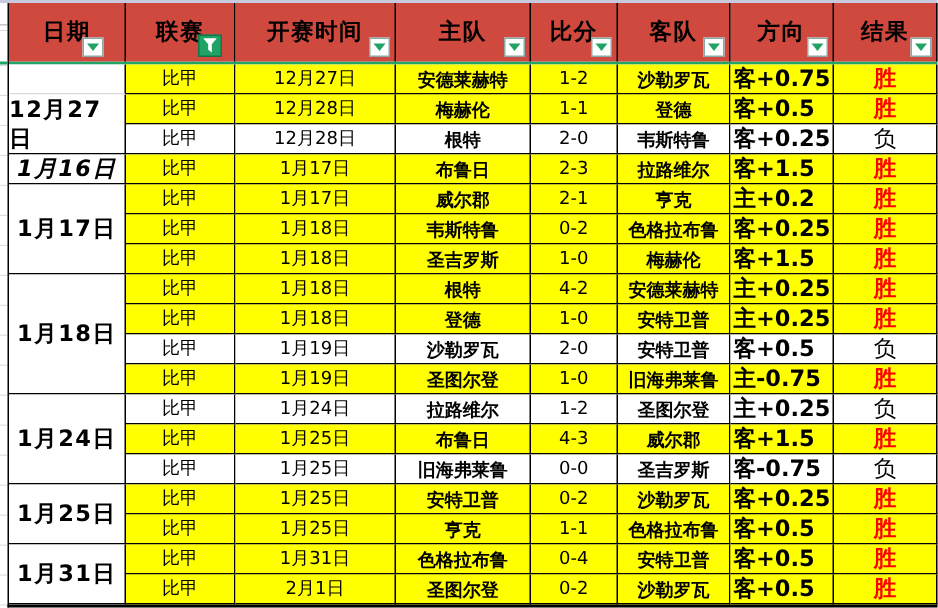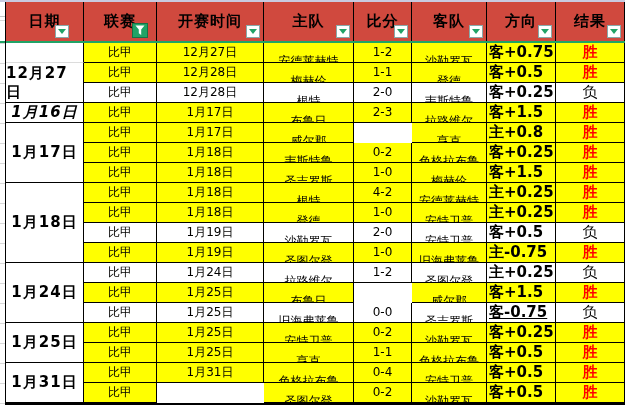--- a/index.html
+++ b/index.html
@@ -37,21 +37,21 @@
   .filter-btn .tri{
     width:0;height:0;border-left:4px solid transparent;border-right:4px solid transparent;
     border-top:5px solid #21a366;
   }
   .filter-btn.funnel{background:#21a366;border-color:#157347;right:8px;width:16px;height:15px;}
   .th.th-date .filter-btn{right:14px;}
   .cell{
     box-sizing:border-box;border-right:1px solid #000;border-bottom:1px solid #000;
     font-size:12px;color:#000;text-align:center;overflow:hidden;line-height:18px;
   }
-  .cell.teamcell{line-height:16px;padding-top:10px;}
+  .cell.teamcell{line-height:16px;padding-top:2px;font-weight:bold;}
   .team-inner{display:inline-block;max-width:68px;line-height:16px;vertical-align:top;}
   .cell.dircell{font-weight:bold;font-size:15px;text-align:left;padding-left:2px;line-height:19px;letter-spacing:0px;}
   .cell.rescell{font-size:15px;line-height:19px;}
   .cell.rescell.win{color:#ff0000;font-weight:bold;}
   .cell.rescell.lose{color:#000;font-weight:normal;}
   .datecell{
     box-sizing:border-box;background:#fff;border-right:1px solid #000;border-bottom:1px solid #000;
     display:flex;align-items:center;justify-content:center;
     font-weight:bold;font-size:15px;color:#000;letter-spacing:1px;overflow:hidden;
   }
@@ -153,22 +153,23 @@
     <div class="cell hl" style="grid-area: 6 / 2;">比甲</div>
     <div class="cell hl" style="grid-area: 6 / 3;">1月17日</div>
     <div class="cell teamcell hl" style="grid-area: 6 / 4;"><span class="team-inner">布鲁日</span></div>
     <div class="cell hl" style="grid-area: 6 / 5;">2-3</div>
     <div class="cell teamcell hl" style="grid-area: 6 / 6;"><span class="team-inner">拉路维尔</span></div>
     <div class="cell dircell hl" style="grid-area: 6 / 7;">客+1.5</div>
     <div class="cell rescell win hl" style="grid-area: 6 / 8;">胜</div>
     <div class="cell hl" style="grid-area: 7 / 2;">比甲</div>
     <div class="cell hl" style="grid-area: 7 / 3;">1月17日</div>
     <div class="cell teamcell hl" style="grid-area: 7 / 4;"><span class="team-inner">威尔郡</span></div>
+    <div class="cell hl" style="grid-area: 7 / 5;">2-1</div>
     <div class="cell teamcell hl" style="grid-area: 7 / 6;"><span class="team-inner">亨克</span></div>
-    <div class="cell dircell hl" style="grid-area: 7 / 7;">主+0.8</div>
+    <div class="cell dircell hl" style="grid-area: 7 / 7;">主+0.2</div>
     <div class="cell rescell win hl" style="grid-area: 7 / 8;">胜</div>
     <div class="cell hl" style="grid-area: 8 / 2;">比甲</div>
     <div class="cell hl" style="grid-area: 8 / 3;">1月18日</div>
     <div class="cell teamcell hl" style="grid-area: 8 / 4;"><span class="team-inner">韦斯特鲁</span></div>
     <div class="cell hl" style="grid-area: 8 / 5;">0-2</div>
     <div class="cell teamcell hl" style="grid-area: 8 / 6;"><span class="team-inner">色格拉布鲁日</span></div>
     <div class="cell dircell hl" style="grid-area: 8 / 7;">客+0.25</div>
     <div class="cell rescell win hl" style="grid-area: 8 / 8;">胜</div>
     <div class="cell hl" style="grid-area: 9 / 2;">比甲</div>
     <div class="cell hl" style="grid-area: 9 / 3;">1月18日</div>
@@ -208,29 +209,30 @@
     <div class="cell nohl" style="grid-area: 14 / 2;">比甲</div>
     <div class="cell nohl" style="grid-area: 14 / 3;">1月24日</div>
     <div class="cell teamcell nohl" style="grid-area: 14 / 4;"><span class="team-inner">拉路维尔</span></div>
     <div class="cell nohl" style="grid-area: 14 / 5;">1-2</div>
     <div class="cell teamcell nohl" style="grid-area: 14 / 6;"><span class="team-inner">圣图尔登</span></div>
     <div class="cell dircell nohl" style="grid-area: 14 / 7;">主+0.25</div>
     <div class="cell rescell lose nohl" style="grid-area: 14 / 8;">负</div>
     <div class="cell hl" style="grid-area: 15 / 2;">比甲</div>
     <div class="cell hl" style="grid-area: 15 / 3;">1月25日</div>
     <div class="cell teamcell hl" style="grid-area: 15 / 4;"><span class="team-inner">布鲁日</span></div>
+    <div class="cell hl" style="grid-area: 15 / 5;">4-3</div>
     <div class="cell teamcell hl" style="grid-area: 15 / 6;"><span class="team-inner">威尔郡</span></div>
     <div class="cell dircell hl" style="grid-area: 15 / 7;">客+1.5</div>
     <div class="cell rescell win hl" style="grid-area: 15 / 8;">胜</div>
     <div class="cell nohl" style="grid-area: 16 / 2;">比甲</div>
     <div class="cell nohl" style="grid-area: 16 / 3;">1月25日</div>
     <div class="cell teamcell nohl" style="grid-area: 16 / 4;"><span class="team-inner">旧海弗莱鲁汶</span></div>
     <div class="cell nohl" style="grid-area: 16 / 5;">0-0</div>
     <div class="cell teamcell nohl" style="grid-area: 16 / 6;"><span class="team-inner">圣吉罗斯</span></div>
-    <div class="cell dircell nohl" style="grid-area: 16 / 7; text-decoration: underline;">客-0.75</div>
+    <div class="cell dircell nohl" style="grid-area: 16 / 7;">客-0.75</div>
     <div class="cell rescell lose nohl" style="grid-area: 16 / 8;">负</div>
     <div class="cell hl" style="grid-area: 17 / 2;">比甲</div>
     <div class="cell hl" style="grid-area: 17 / 3;">1月25日</div>
     <div class="cell teamcell hl" style="grid-area: 17 / 4;"><span class="team-inner">安特卫普</span></div>
     <div class="cell hl" style="grid-area: 17 / 5;">0-2</div>
     <div class="cell teamcell hl" style="grid-area: 17 / 6;"><span class="team-inner">沙勒罗瓦</span></div>
     <div class="cell dircell hl" style="grid-area: 17 / 7;">客+0.25</div>
     <div class="cell rescell win hl" style="grid-area: 17 / 8;">胜</div>
     <div class="cell hl" style="grid-area: 18 / 2;">比甲</div>
     <div class="cell hl" style="grid-area: 18 / 3;">1月25日</div>
@@ -240,18 +242,19 @@
     <div class="cell dircell hl" style="grid-area: 18 / 7;">客+0.5</div>
     <div class="cell rescell win hl" style="grid-area: 18 / 8;">胜</div>
     <div class="cell hl" style="grid-area: 19 / 2;">比甲</div>
     <div class="cell hl" style="grid-area: 19 / 3;">1月31日</div>
     <div class="cell teamcell hl" style="grid-area: 19 / 4;"><span class="team-inner">色格拉布鲁日</span></div>
     <div class="cell hl" style="grid-area: 19 / 5;">0-4</div>
     <div class="cell teamcell hl" style="grid-area: 19 / 6;"><span class="team-inner">安特卫普</span></div>
     <div class="cell dircell hl" style="grid-area: 19 / 7;">客+0.5</div>
     <div class="cell rescell win hl" style="grid-area: 19 / 8;">胜</div>
     <div class="cell hl" style="grid-area: 20 / 2;">比甲</div>
+    <div class="cell hl" style="grid-area: 20 / 3;">2月1日</div>
     <div class="cell teamcell hl" style="grid-area: 20 / 4;"><span class="team-inner">圣图尔登</span></div>
     <div class="cell hl" style="grid-area: 20 / 5;">0-2</div>
     <div class="cell teamcell hl" style="grid-area: 20 / 6;"><span class="team-inner">沙勒罗瓦</span></div>
     <div class="cell dircell hl" style="grid-area: 20 / 7;">客+0.5</div>
     <div class="cell rescell win hl" style="grid-area: 20 / 8;">胜</div>
   </div>
 
 </body></html>

